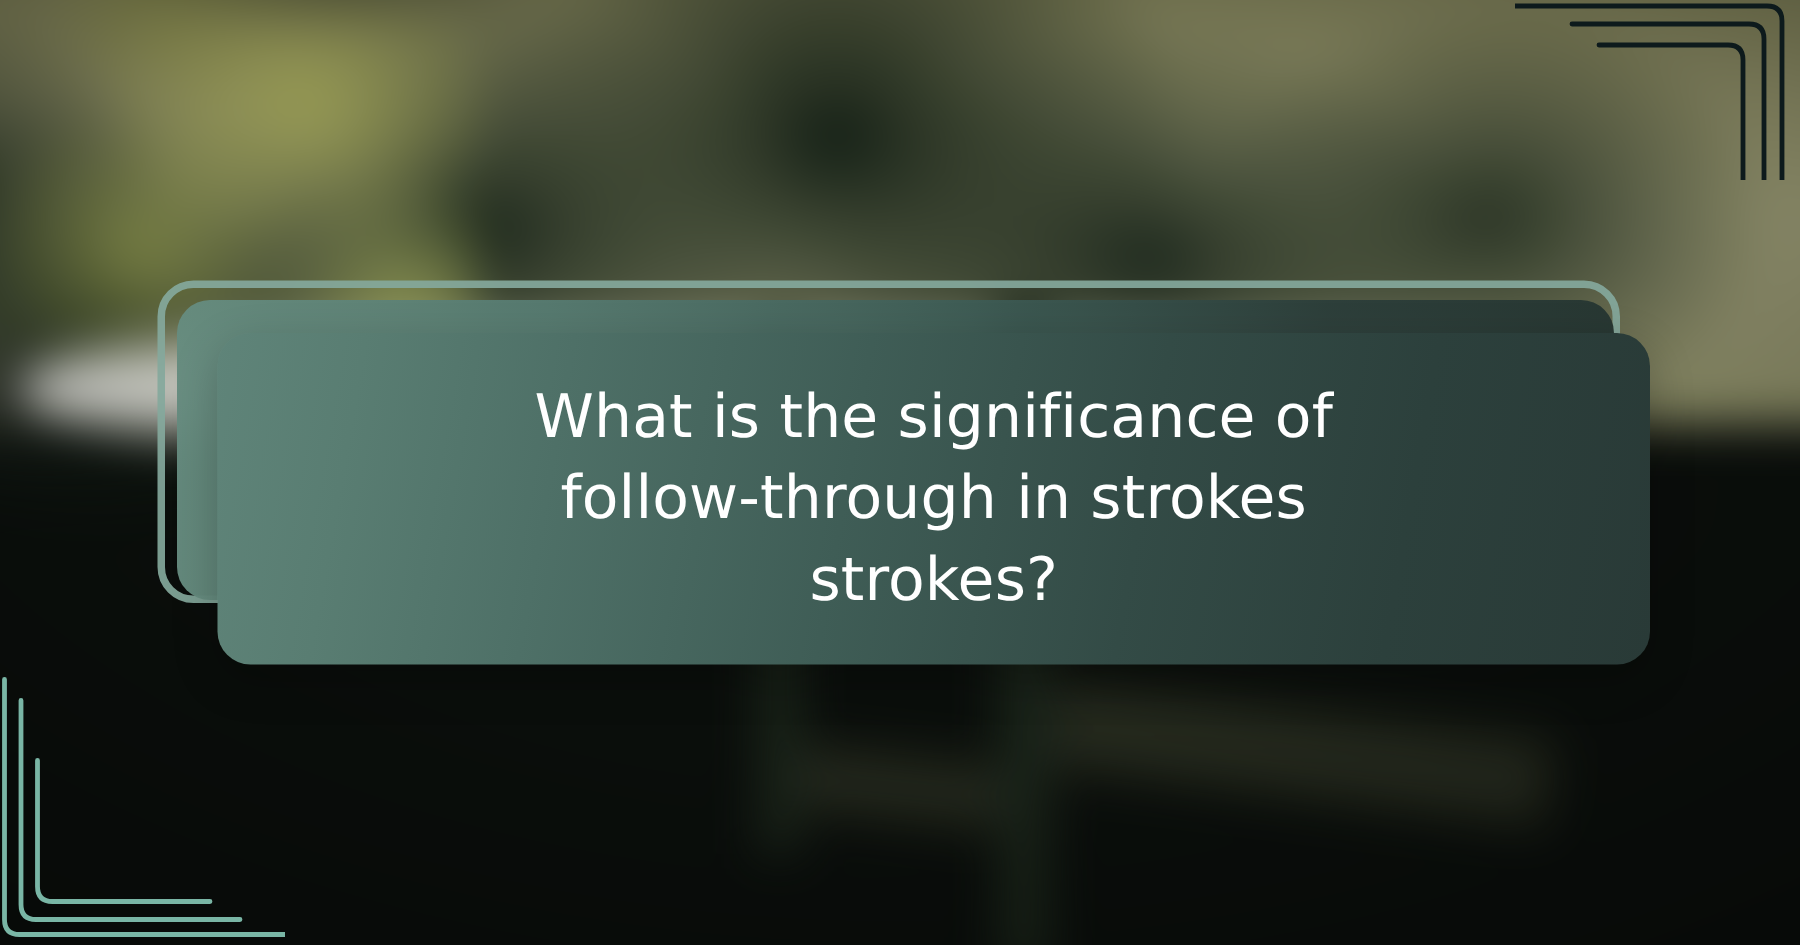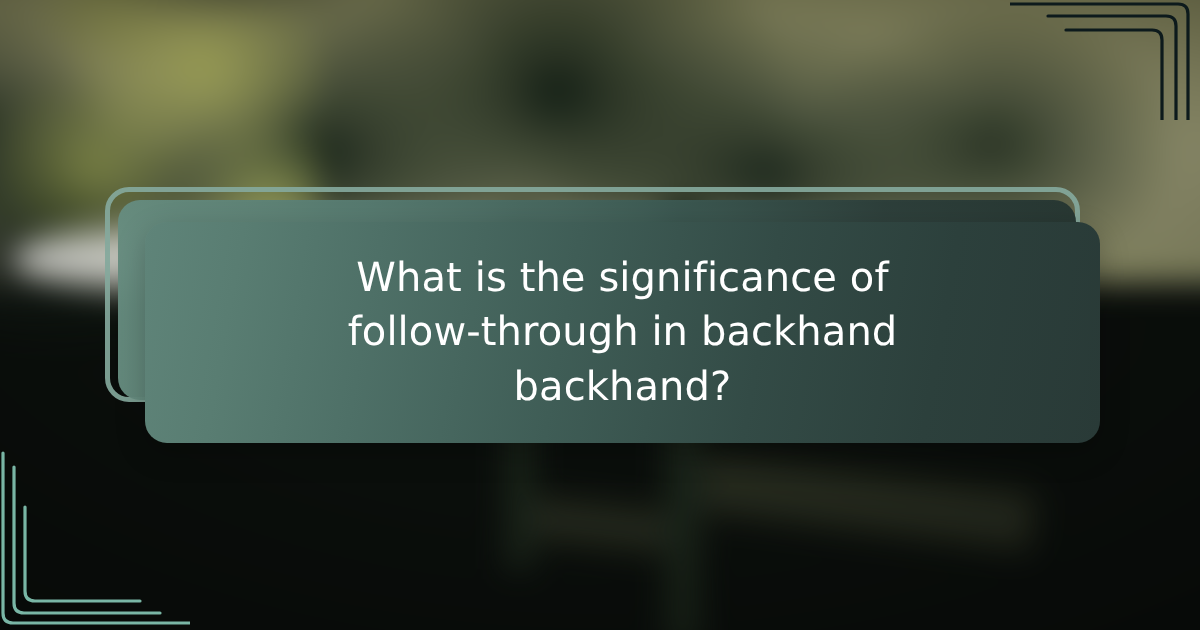--- a/index.html
+++ b/index.html
@@ -237,16 +237,16 @@
       <path d="M3 8 V168 Q3 178 13 178 H190" stroke="#7fc0ae" stroke-width="3.2" fill="none" stroke-linecap="round" opacity="0.95"></path>
       <path d="M14 22 V158 Q14 168 24 168 H160" stroke="#7fc0ae" stroke-width="3.2" fill="none" stroke-linecap="round" opacity="0.95"></path>
       <path d="M25 62 V146 Q25 156 35 156 H140" stroke="#7fc0ae" stroke-width="3.2" fill="none" stroke-linecap="round" opacity="0.95"></path>
     </svg>
   </div>
 
   <div class="card-outline"></div>
   <div class="card-ghost"></div>
 
   <div class="card-main">
-    <div class="card-text">What is the significance of follow-through in backhand backhand?</div>
+    <div class="card-text">What is the significance of follow-through in strokes strokes?</div>
   </div>
 
 </div>
 
 </body></html>

